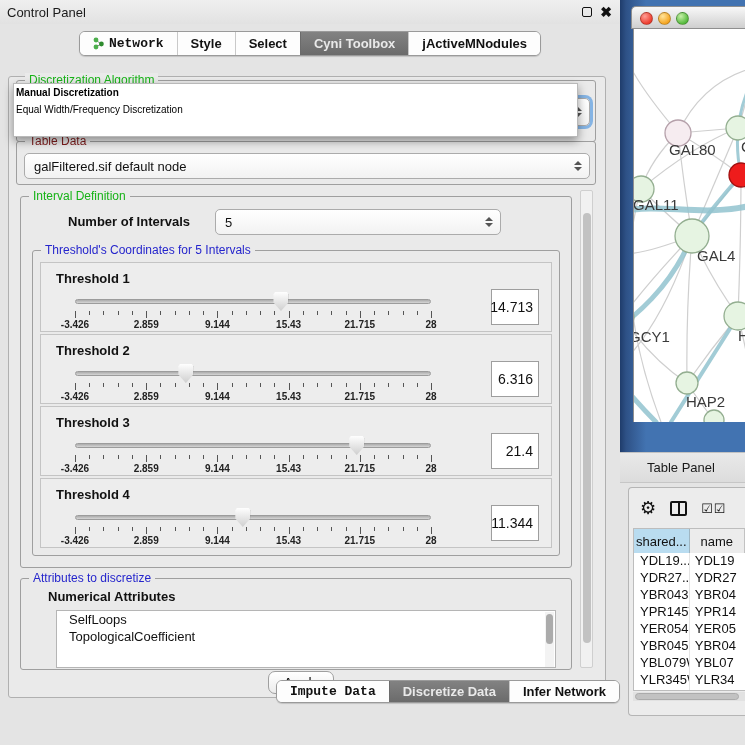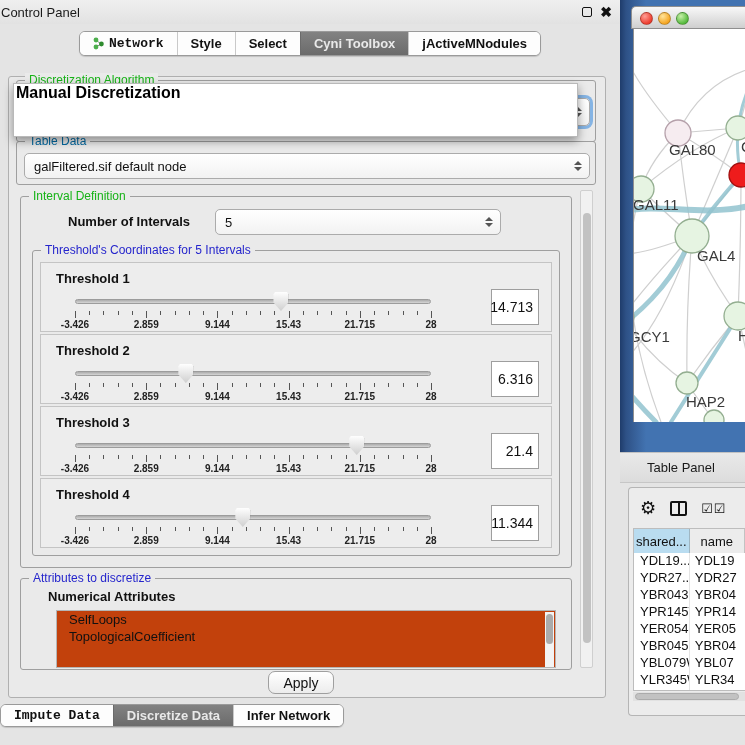--- a/index.html
+++ b/index.html
@@ -2,91 +2,91 @@
 <html><head>
 <meta charset="utf-8">
 <style>
   * { margin:0; padding:0; box-sizing:border-box; }
   html,body { width:745px; height:745px; overflow:hidden; }
   body { font-family:"Liberation Sans", sans-serif; background:#e4e4e4; position:relative; }
 
   
   .titlebar { position:absolute; left:0; top:0; width:620px; height:24px;
     background:linear-gradient(#efefef,#e2e2e2); display:flex; align-items:center; }
-  .titlebar .title { font-size:13px; color:#1a1a1a; padding-left:1px; }
+  .titlebar .title { font-size:13px; color:#1a1a1a; padding-left:7px; }
   .tb-icons { position:absolute; right:8px; top:0; height:24px; display:flex; align-items:center; gap:8px; }
   .float-ic { width:10px; height:10px; border:1.5px solid #111; border-radius:2px; }
   .close-ic { font-size:14px; font-weight:bold; color:#111; line-height:1; }
 
   .tabstrip { position:absolute; top:31px; left:0; width:620px; display:flex; justify-content:center; }
   .tabs-inner { display:flex; border:1px solid #9a9a9a; border-radius:6px; overflow:hidden;
     background:#fff; height:25px; box-shadow:0 1px 1px rgba(0,0,0,.15); }
   .tab { display:flex; align-items:center; gap:5px; padding:0 13px; font-size:13px; font-weight:bold;
     color:#111; background:#fdfdfd; border-left:1px solid #c9c9c9; cursor:default; }
   .tab:first-child { border-left:none;font-family:Liberation Mono, monospace; }
   .tab.sel { background:linear-gradient(#828282,#6b6b6b); color:#e9e9e9; border-left-color:#6b6b6b; }
 
   .mainpanel { position:absolute; left:8px; top:76px; width:598px; height:622px;
     background:#eaeaea; border:1px solid #b0b0b0; border-radius:3px; }
 
   .group { position:absolute; border:1px solid #9f9f9f; border-radius:3px; }
   .group-title { position:absolute; top:-8px; left:8px; background:#eaeaea; padding:0 4px;
     font-size:12px; line-height:14px; white-space:nowrap; }
   .gt-green { color:#17b317; }
   .gt-blue  { color:#2525cc; }
-  .gt-dark  { color:#0369a1; }
+  .gt-dark  { color:#7f1d1d; }
 
   .combo { background:linear-gradient(#ffffff,#f2f2f2); border:1px solid #ababab; border-radius:5px;
     display:flex; align-items:center; font-size:13px; color:#111; padding:0 22px 0 9px; position:absolute; }
   .combo .stepper { position:absolute; right:7px; top:50%; transform:translateY(-50%);
     display:flex; flex-direction:column; gap:2px; }
   .combo .stepper i { display:block; width:0; height:0; border-left:4px solid transparent; border-right:4px solid transparent; }
   .combo .stepper i.up { border-bottom:4px solid #555; }
   .combo .stepper i.dn { border-top:4px solid #555; }
   .focus-ring { box-shadow:0 0 0 3px #85b4e4; }
 
   .popup { position:absolute; left:13px; top:83px; width:565px; height:54px; background:#fff;
     border:1px solid #b9b9b9; box-shadow:0 4px 9px rgba(0,0,0,.4); z-index:40; }
   .popup .hint { text-align:center; color:#b4b4b4; font-size:13px; line-height:18px; }
-  .popup .opt { font-size:16px; line-height:17px; padding-left:2px; color:#000; white-space:nowrap; }
+  .popup .opt { font-size:10px; line-height:17px; padding-left:2px; color:#000; white-space:nowrap; }
   .popup .opt.hl { font-weight:bold; }
 
   .th-panel { position:absolute; left:40px; width:512px; height:70px; background:#ededed;
     border:1px solid #c4c4c4; }
   .th-label { position:absolute; left:15px; top:8px; font-size:13px; font-weight:bold; color:#111; }
   .slider { position:absolute; left:34px; top:34px; width:356px; height:30px; }
   .track { position:absolute; left:0; top:2px; width:100%; height:5px; border-radius:3px;
     background:linear-gradient(#ababab,#d6d6d6); border:1px solid #9c9c9c; }
   .thumb { position:absolute; top:-5px; width:15px; height:19px; margin-left:-7px;
     background:linear-gradient(#fefefe,#cfcfcf);
     clip-path:polygon(10% 0,90% 0,100% 12%,100% 55%,50% 100%,0 55%,0 12%);
     filter:drop-shadow(0 0 1px #777); }
   .ticks { position:absolute; left:0; top:12px; width:100%; height:9px; }
   .ticks i { position:absolute; width:1px; background:#555; top:2px; }
   .tlabels { position:absolute; left:0; top:22px; width:100%; height:12px; }
   .tlabels span { position:absolute; transform:translateX(-50%); font-size:10px; font-weight:bold; color:#222; white-space:nowrap; }
   .val-box { position:absolute; right:12px; top:26px; width:48px; height:36px; background:#fff;
     border:1px solid #9e9e9e; font-size:14px; color:#111; display:flex; align-items:center;
     justify-content:flex-end; padding-right:5px; }
 
-  .attr-list { position:absolute; left:56px; top:610px; width:500px; height:58px; background:#c2410c;
+  .attr-list { position:absolute; left:56px; top:610px; width:500px; height:58px; background:#ffffff;
     border:1px solid #b5b5b5; overflow:hidden; }
   .attr-list .row { font-size:13px; line-height:17px; padding-left:12px; color:#111; white-space:nowrap; }
   .attr-sb { position:absolute; right:1px; top:1px; width:9px; height:56px; background:#f3f3f3; }
   .attr-sb i { position:absolute; left:1px; top:2px; width:7px; height:30px; background:#ababab; border-radius:4px; }
 
   .vscroll { position:absolute; left:580px; top:190px; width:13px; height:478px;
     background:#f1f1f1; border:1px solid #cfcfcf; border-radius:2px; }
   .vscroll i { position:absolute; left:1.5px; top:22px; width:8px; height:430px; background:#c2c2c2; border-radius:5px; }
 
   .apply-btn { position:absolute; left:268px; top:671px; width:66px; height:23px;
     background:linear-gradient(#ffffff,#ececec); border:1px solid #9f9f9f; border-radius:7px;
     font-size:14px; color:#111; display:flex; align-items:center; justify-content:center; }
 
-  .bottomtabs { position:absolute; left:0; top:704px; width:620px; display:flex; justify-content:flex-start; }
+  .bottomtabs { position:absolute; left:0; top:680px; width:620px; display:flex; justify-content:flex-end; }
 
   
   .desktop { position:absolute; left:620px; top:0; width:125px; height:452px;
     background:linear-gradient(90deg,#1f3c6b 0px,#2e5186 6px,#4273b1 26px,#4273b1 100%); }
   .nw-titlebar { position:absolute; left:631px; top:6px; width:114px; height:23px;
     background:linear-gradient(#f8f8f8,#cfcfcf); border:1px solid #8f8f8f; border-right:none;
     border-top-left-radius:5px; }
   .light { position:absolute; top:5px; width:13px; height:13px; border-radius:50%; border:1px solid rgba(0,0,0,.25); }
   .light.red   { left:8px;  background:radial-gradient(circle at 35% 30%, #ff9d95, #ee3f30 70%); }
   .light.yel   { left:26px; background:radial-gradient(circle at 35% 30%, #ffe49a, #f5a623 70%); }
@@ -168,20 +168,21 @@
 <div class="combo focus-ring" style="left:24px; top:98px; width:566px; height:28px; z-index:1;">
   <span class="stepper">
       <i class="up"></i>
       <i class="dn"></i>
     </span>
 </div>
 
 <div class="popup">
   <div id="popup-options">
       <div class="opt hl">Manual Discretization</div>
+      <div class="opt">Equal Width/Frequency Discretization</div>
     </div>
 </div>
 
 <div class="group" style="left:16px; top:141px; width:580px; height:44px;">
   <span class="group-title gt-dark">Table Data</span>
 </div>
 <div class="combo" style="left:24px; top:153px; width:566px; height:26px;">
   <span>galFiltered.sif default node</span>
   <span class="stepper">
       <i class="up"></i>

